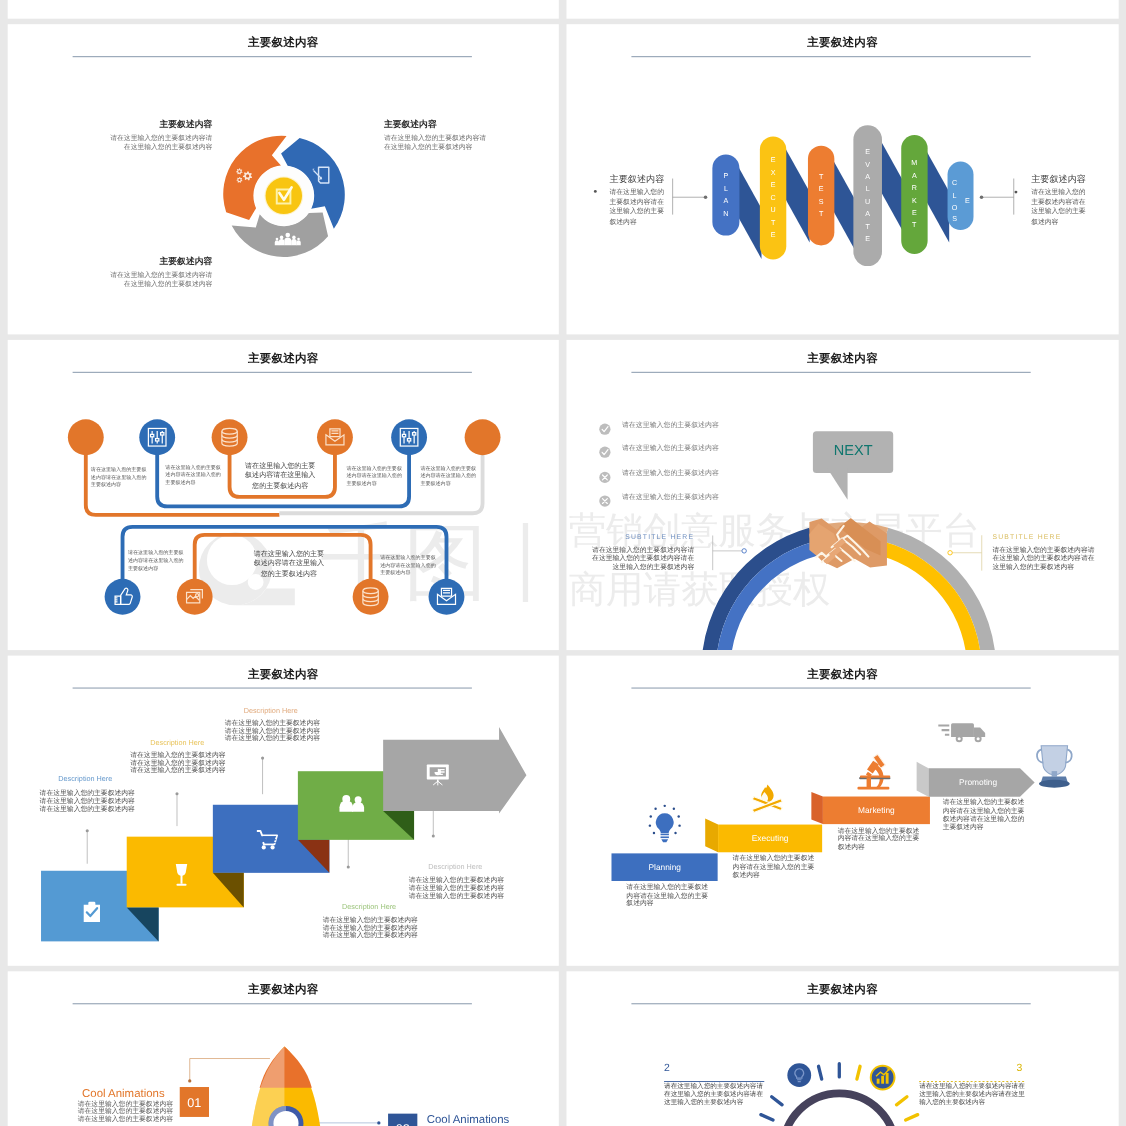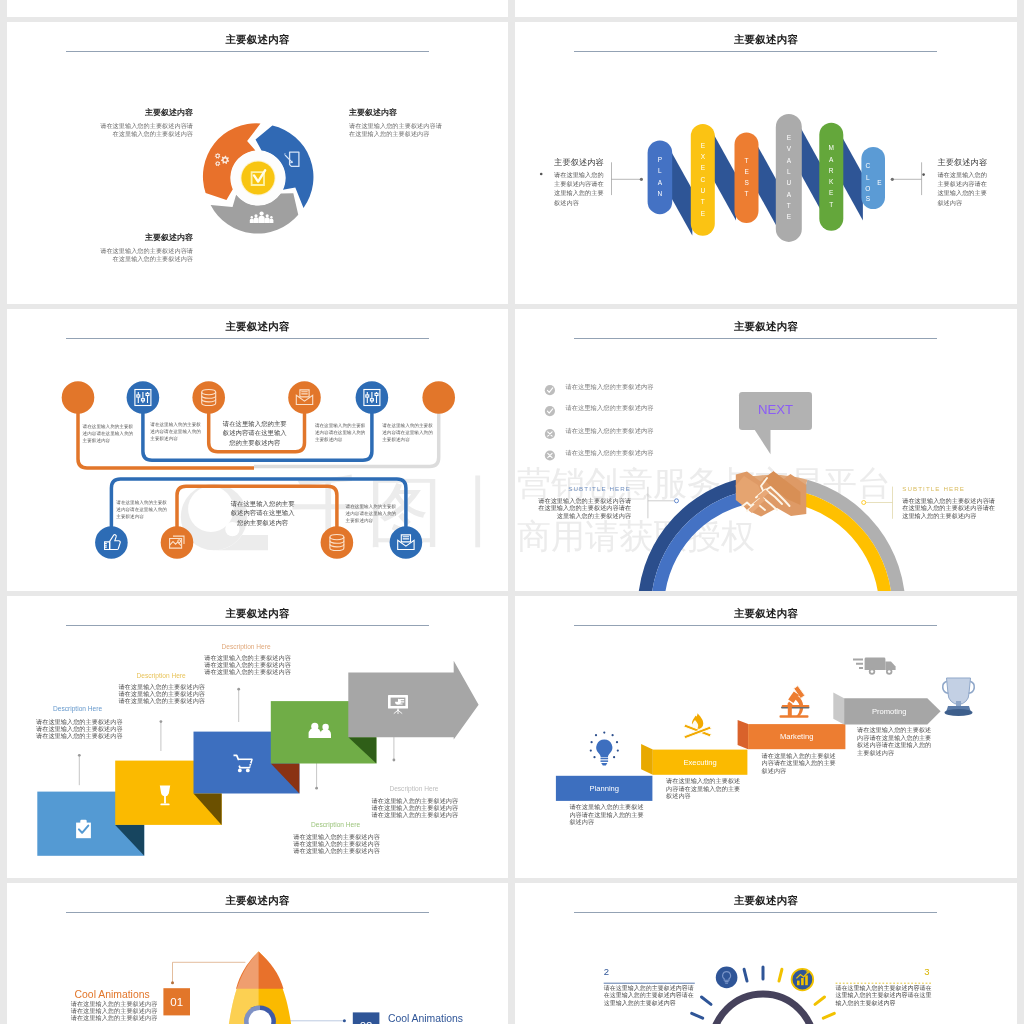--- a/index.html
+++ b/index.html
@@ -324,21 +324,21 @@
 
     <div class="abs s4li" style="left:50.4px;top:74.0px">请在这里输入您的主要叙述内容</div>
     <div class="abs s4li" style="left:50.4px;top:95.2px">请在这里输入您的主要叙述内容</div>
     <div class="abs s4li" style="left:50.4px;top:118.1px">请在这里输入您的主要叙述内容</div>
     <div class="abs s4li" style="left:50.4px;top:139.6px">请在这里输入您的主要叙述内容</div>
 
     <div class="abs" style="left:223.8px;top:82.7px;width:73.6px;height:38.4px;background:#B2B2B2;border-radius:3.2px"></div>
     <svg class="abs" style="left:230px;top:116px" width="34" height="34" viewBox="0 0 34 34">
         <path d="M7.2,1.0 L25.5,29.3 L25.5,1.0 Z" fill="#B2B2B2"></path>
       </svg>
-    <div class="abs" style="left:223.8px;top:93.8px;width:73.6px;text-align:center;font-size:13.2px;color:#8b5cf6;line-height:13.2px">NEXT</div>
+    <div class="abs" style="left:223.8px;top:93.8px;width:73.6px;text-align:center;font-size:13.2px;color:#0f766e;line-height:13.2px">NEXT</div>
 
     <div class="abs" style="left:22.3px;top:176.0px;width:93.8px;text-align:right">
       <div style="font-size:6.2px;color:#6f8fc0;letter-spacing:1.1px;line-height:7px">SUBTITLE HERE</div>
       <div style="font-size:6.2px;color:#4a4a4a;line-height:7.4px;margin-top:5px">请在这里输入您的主要叙述内容请在这里输入您的主要叙述内容请在这里输入您的主要叙述内容</div>
     </div>
     <div class="abs" style="left:387.2px;top:176.0px;width:94px">
       <div style="font-size:6.2px;color:#d9bc5e;letter-spacing:1.1px;line-height:7px">SUBTITLE HERE</div>
       <div style="font-size:6.2px;color:#4a4a4a;line-height:7.4px;margin-top:5px">请在这里输入您的主要叙述内容请在这里输入您的主要叙述内容请在这里输入您的主要叙述内容</div>
     </div>
   </div>

